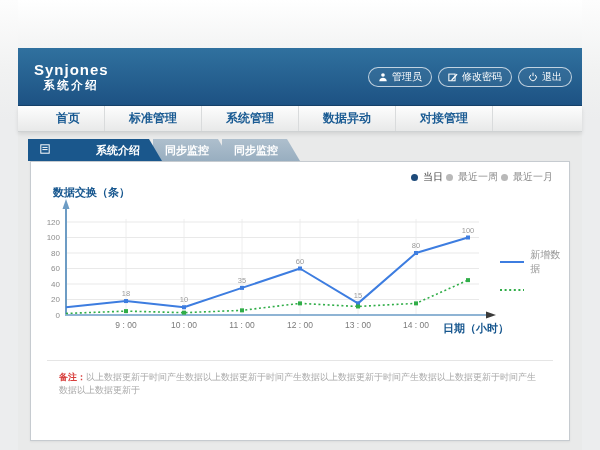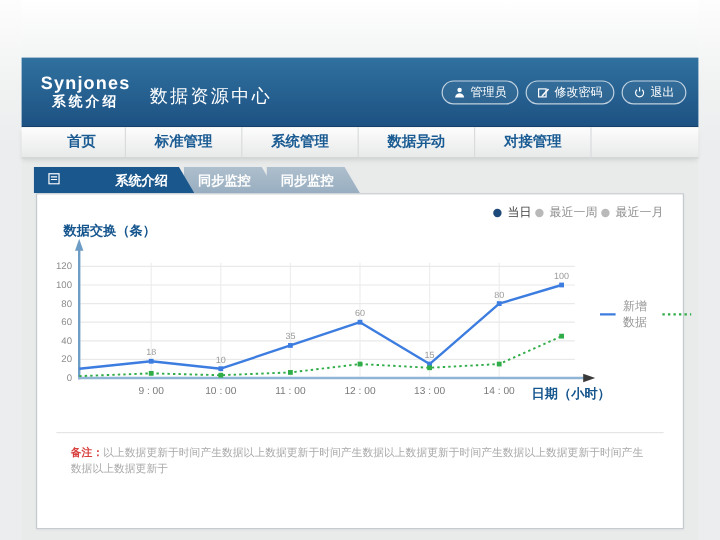--- a/index.html
+++ b/index.html
@@ -43,39 +43,38 @@
           border:1px solid #c6cbd0; box-shadow:0 1px 2px rgba(0,0,0,.06); }
 
   .radio-group { position:absolute; top:8px; right:16px; display:flex; gap:3px; z-index:2; }
   .radio { display:flex; align-items:center; gap:5px; font-size:10px; color:#8d8d8d; cursor:pointer; }
   .radio .dot { width:7px; height:7px; border-radius:50%; background:#b9b9b9; }
   .radio.selected { color:#3c3c3c; }
   .radio.selected .dot { background:#1d4a7a; }
 
   .ylabel { position:absolute; left:22px; top:23px; font-size:11px; font-weight:bold; color:#16568e; }
   #chart-svg { position:absolute; left:0; top:20px; z-index:1; }
-  .legend { position:absolute; left:468px; top:86px; display:flex; flex-direction:row; gap:10px; z-index:2; }
+  .legend { position:absolute; left:468px; top:86px; display:flex; flex-direction:column; gap:10px; z-index:2; }
   .legend-row { display:flex; align-items:center; gap:6px; font-size:10px; color:#979797; cursor:default; }
 
   .note { position:absolute; left:16px; right:16px; top:198px; border-top:1px solid #e5e5e5;
           padding:10px 12px 0 12px; font-size:9px; color:#a9a9a9; line-height:1.4; }
   .note b { color:#d8403e; font-weight:bold; }
 </style>
 </head>
 <body>
 
 <div class="page">
   <div class="top-strip"></div>
 
   <div class="header">
     <div class="logo">
       <div class="logo-en">Synjones</div>
       <div class="logo-cn">系统介绍</div>
     </div>
-    <div class="app-title">数据资源中心</div>
     <div class="header-actions">
       <div class="pill">
         <span>
           <svg width="10" height="10" viewBox="0 0 12 12">
               <circle cx="6" cy="3.6" r="2.2" fill="#fff"></circle>
               <path d="M1.4 11c.5-3 2.6-4.1 4.6-4.1S10.1 8 10.6 11z" fill="#fff"></path>
             </svg>
         </span>
         <span>管理员</span>
       </div>

